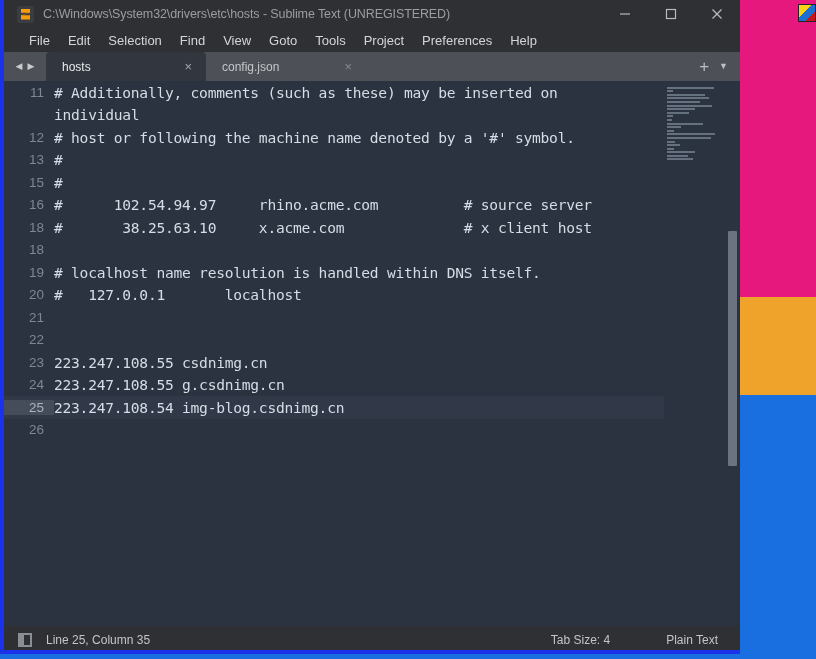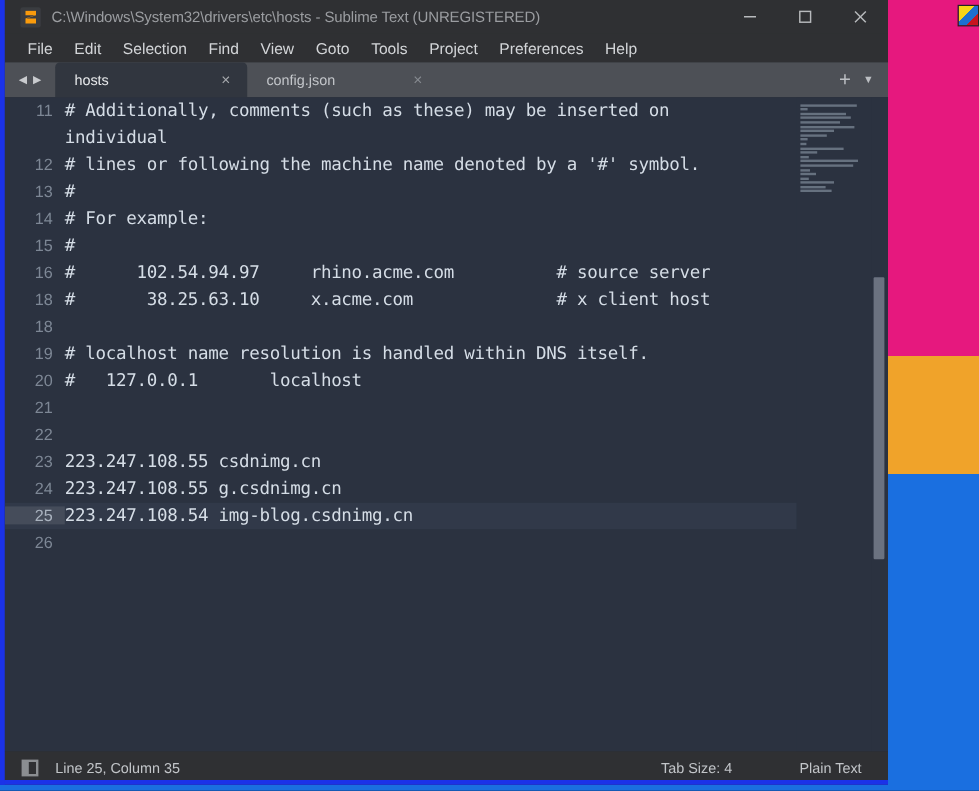--- a/index.html
+++ b/index.html
@@ -80,21 +80,21 @@
   }
   .winbtn svg { display:block; }
   #winbtns { margin-left: auto; display: flex; }
 
   
   #menubar {
     height: 24px;
     background: #2f3033;
     display: flex;
     align-items: center;
-    padding-left: 10px;
+    padding-left: 16px;
   }
   .menu-item {
     color: #d3d5d8;
     font-size: 13px;
     padding: 2px 9px;
     white-space: nowrap;
   }
 
   
   #tabbar {
@@ -323,29 +323,25 @@
         <div class="code-row">
           <div class="lineno">11</div>
           <div class="codetext"># Additionally, comments (such as these) may be inserted on</div>
         </div>
         <div class="code-row">
           <div class="lineno"></div>
           <div class="codetext">individual</div>
         </div>
         <div class="code-row">
           <div class="lineno">12</div>
-          <div class="codetext"># lines or following the machine name denoted by a '#' symbol.</div>
+          <div class="codetext"># host or following the machine name denoted by a '#' symbol.</div>
         </div>
         <div class="code-row">
           <div class="lineno">13</div>
           <div class="codetext">#</div>
-        </div>
-        <div class="code-row">
-          <div class="lineno">14</div>
-          <div class="codetext"># For example:</div>
         </div>
         <div class="code-row">
           <div class="lineno">15</div>
           <div class="codetext">#</div>
         </div>
         <div class="code-row">
           <div class="lineno">16</div>
           <div class="codetext">#      102.54.94.97     rhino.acme.com          # source server</div>
         </div>
         <div class="code-row">

